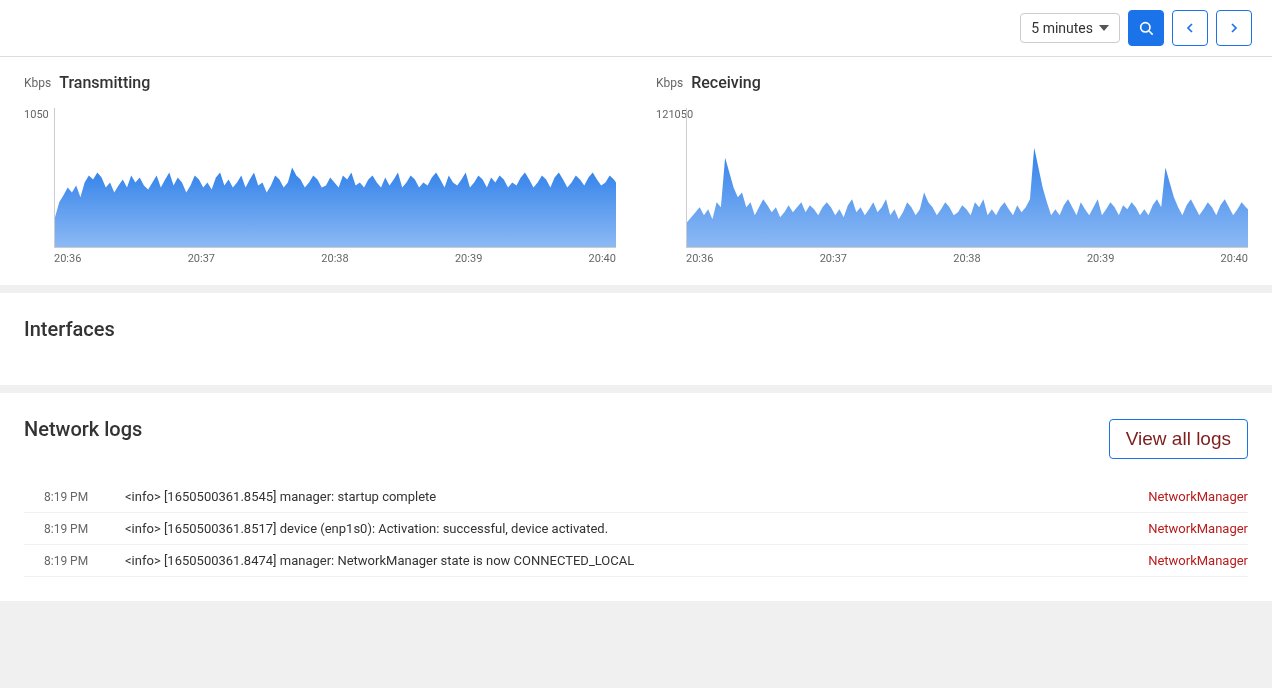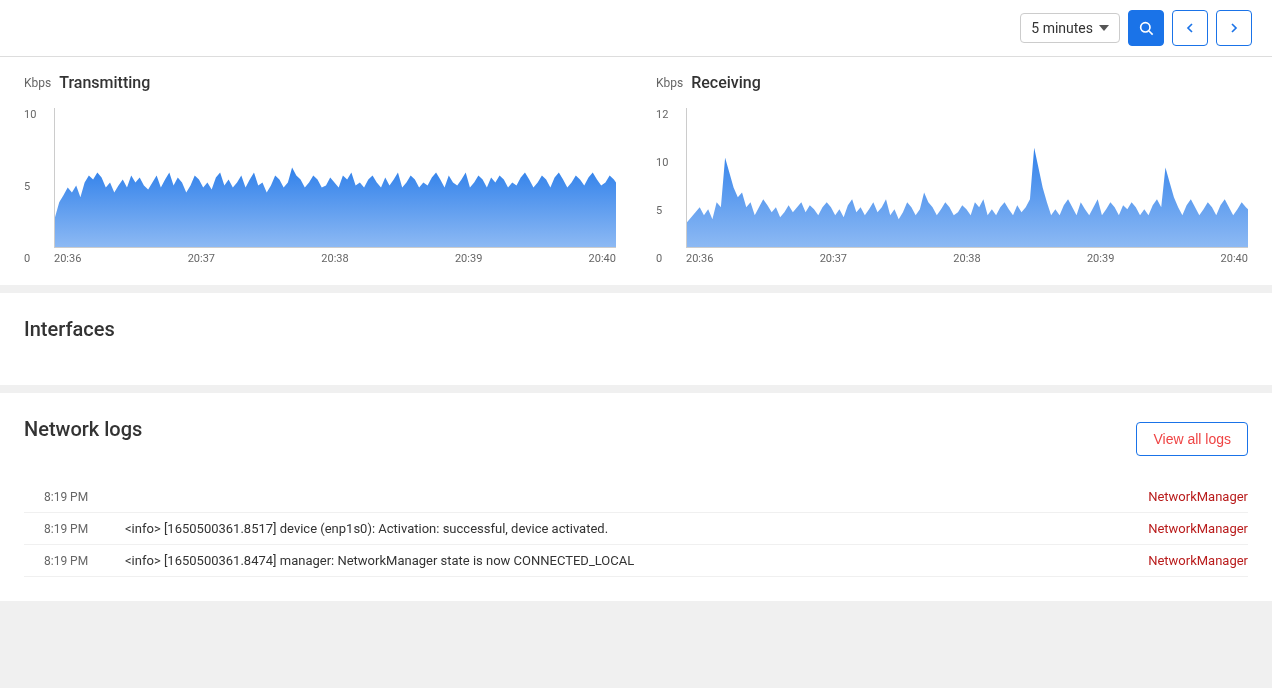--- a/index.html
+++ b/index.html
@@ -102,21 +102,21 @@
       width: 100%;
       height: 100%;
     }
 
     .y-axis-labels {
       position: absolute;
       left: -30px;
       top: 0;
       bottom: 0;
       display: flex;
-      flex-direction: column;
+      flex-direction: row;
       justify-content: space-between;
       font-size: 11px;
       color: #666;
     }
 
     .x-axis-labels {
       display: flex;
       justify-content: space-between;
       margin-top: 4px;
       font-size: 11px;
@@ -171,26 +171,26 @@
 
     .logs-header {
       display: flex;
       justify-content: space-between;
       align-items: center;
       margin-bottom: 20px;
     }
 
     .view-all-btn {
       border: 1px solid #1a73e8;
-      color: #ef4444;
+      color: #7f1d1d;
       background: #fff;
       padding: 8px 16px;
       border-radius: 4px;
       cursor: pointer;
-      font-size: 14px;
+      font-size: 19px;
     }
 
     .log-date {
       font-size: 14px;
       font-weight: 500;
       color: #333;
       margin-bottom: 12px;
     }
 
     .log-entry {
@@ -335,20 +335,21 @@
 
 <div class="card">
   <div class="logs-header">
     <div class="card-title">Network logs</div>
     <button class="view-all-btn">View all logs</button>
   </div>
   <div>
     <div class="log-entry">
       <div class="log-left">
         <span class="log-time">8:19 PM</span>
+        <span class="log-message">&lt;info&gt; [1650500361.8545] manager: startup complete</span>
       </div>
       <span class="log-source">NetworkManager</span>
     </div>
     <div class="log-entry">
       <div class="log-left">
         <span class="log-time">8:19 PM</span>
         <span class="log-message">&lt;info&gt; [1650500361.8517] device (enp1s0): Activation: successful, device activated.</span>
       </div>
       <span class="log-source">NetworkManager</span>
     </div>

